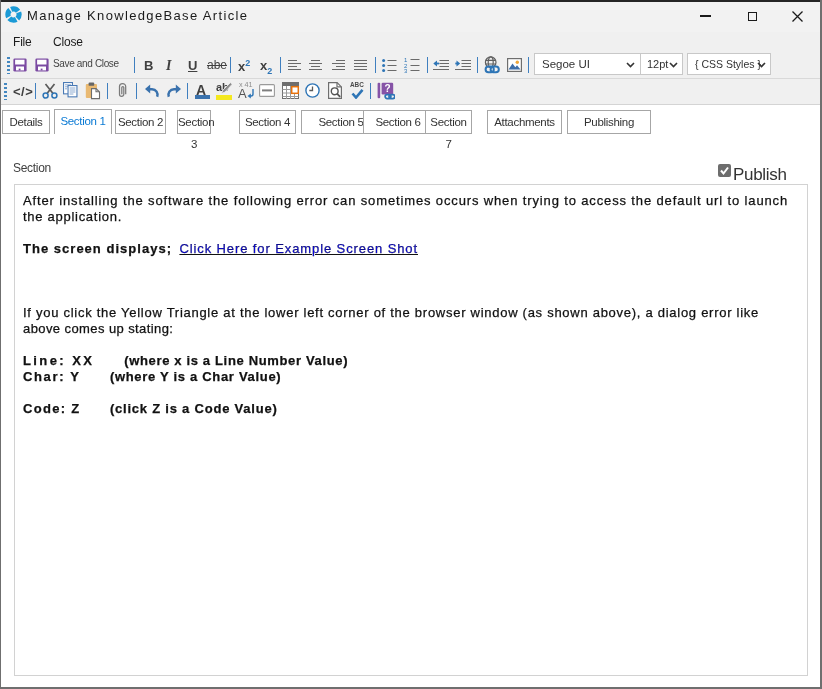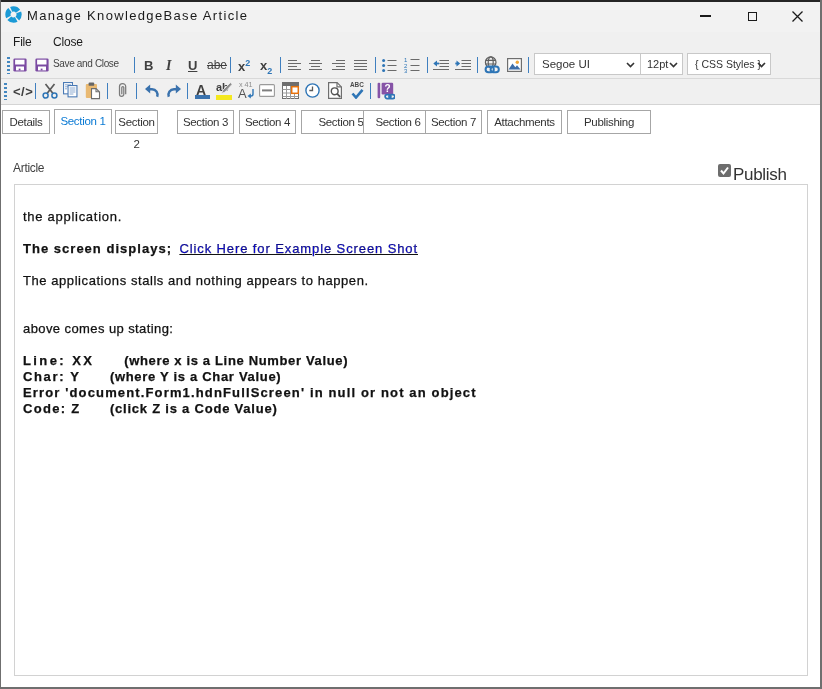--- a/index.html
+++ b/index.html
@@ -249,40 +249,40 @@
 </g>
 </svg>
 <div class="abs sep2" style="left:35px"></div>
 <div class="abs sep2" style="left:107px"></div>
 <div class="abs sep2" style="left:136px"></div>
 <div class="abs sep2" style="left:187px"></div>
 <div class="abs sep2" style="left:370px"></div>
 
 <div class="abs tab" style="left:2px;width:48px">Details</div>
 <div class="abs tab active" style="left:54px;width:58px">Section 1</div>
-<div class="abs tab" style="left:115px;width:43px">Section 2</div>
-<div class="abs tab" style="left:177px;width:57px">Section 3</div>
+<div class="abs tab" style="left:115px;width:51px">Section 2</div>
+<div class="abs tab" style="left:177px;width:34px">Section 3</div>
 <div class="abs tab" style="left:239px;width:57px">Section 4</div>
 <div class="abs tab" style="left:301px;width:80px">Section 5</div>
 <div class="abs tab" style="left:363px;width:70px">Section 6</div>
-<div class="abs tab" style="left:425px;width:57px">Section 7</div>
+<div class="abs tab" style="left:425px;width:47px">Section 7</div>
 <div class="abs tab" style="left:487px;width:75px">Attachments</div>
 <div class="abs tab" style="left:567px;width:84px">Publishing</div>
 
-<div class="abs" style="left:13px;top:161px;font-size:12px;color:#3f3f3f;letter-spacing:-0.3px">Article</div>
+<div class="abs" style="left:13px;top:161px;font-size:12px;color:#3f3f3f;letter-spacing:-0.3px">Section</div>
 <svg class="abs" style="left:718px;top:164px" width="13" height="13" viewBox="0 0 13 13">
 <rect x="0" y="0" width="13" height="13" rx="2" fill="#6d6d6d"></rect>
 <path d="M3 6.5 L5.5 9.5 L10 3.5" stroke="#fff" stroke-width="2" fill="none"></path>
 </svg>
 <div class="abs" style="left:733px;top:165px;font-size:17px;color:#333;letter-spacing:-0.3px">Publish Section</div>
 
 <div class="abs" id="editor">
-<div id="edtext"><br>
+<div id="edtext"><span id="t1">After installing the software the following error can sometimes occurs when trying to access the default url to launch</span><br>
 <span id="t2">the application.</span><br><br>
 <b id="t3">The screen displays;</b><span class="g" style="width:7.4px"></span><a id="t4" href="#">Click Here for Example Screen Shot</a><br><br>
-<span id="t5">The applications stalls and nothing appears to happen.</span><br><br>
-<br>
+<br><br>
+<span id="t6">If you click the Yellow Triangle at the lower left corner of the browser window (as shown above), a dialog error like</span><br>
 <span id="t7">above comes up stating:</span><br><br>
 <b id="t8a">Line: XX</b><span class="g" style="width:29.9px"></span><b id="t8b">(where x is a Line Number Value)</b><br>
 <b id="t9a">Char: Y</b><span class="g" style="width:29.4px"></span><b id="t9b">(where Y is a Char Value)</b><br>
-<b id="t10">Error 'document.Form1.hdnFullScreen' in null or not an object</b><br>
+<br>
 <b id="t11a">Code: Z</b><span class="g" style="width:29.4px"></span><b id="t11b">(click Z is a Code Value)</b></div>
 </div>
 
 </body></html>

